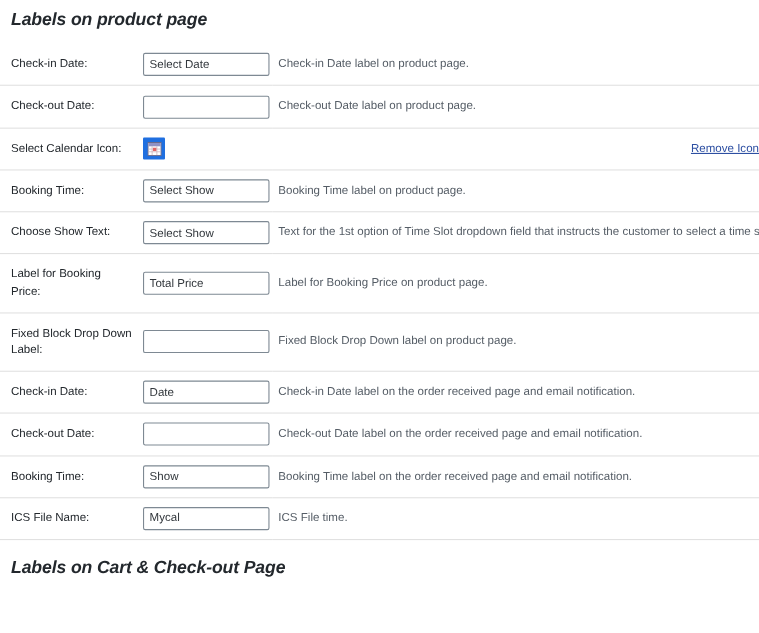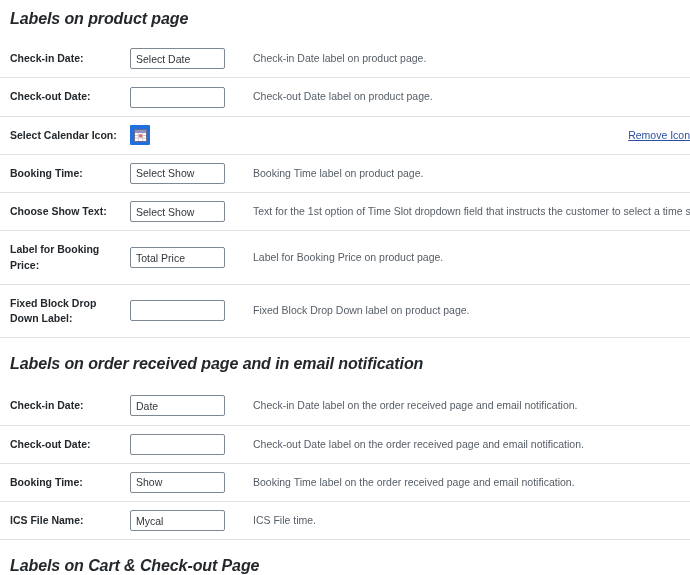--- a/index.html
+++ b/index.html
@@ -49,39 +49,39 @@
   .form-table th,
   .form-table td {
     text-align: left;
     vertical-align: middle;
     padding: 0;
   }
   .form-table th.label-cell {
     width: 110px;
     padding: 11px 10px 11px 10px;
     font-size: 10.5px;
-    font-weight: bold;
+    font-weight: normal;
     color: #23282d;
     line-height: 1.45;
   }
   .form-table td.field-cell {
     width: 118px;
     padding: 8px 0 8px 0;
   }
   .form-table td.desc-cell {
     padding: 8px 6px 8px 5px;
     font-size: 10.5px;
     color: #555d66;
     line-height: 1.45;
     white-space: nowrap;
   }
   
   .text-input {
     box-sizing: border-box;
-    width: 95px;
+    width: 115px;
     height: 21px;
     border: 1px solid #7e8993;
     border-radius: 2px;
     background: #ffffff;
     font-family: "Liberation Sans", sans-serif;
     font-size: 10.5px;
     color: #32373c;
     padding: 1px 5px;
     outline: none;
     display: block;
@@ -184,21 +184,20 @@
       <tr>
         <th class="label-cell">Fixed Block Drop Down Label:</th>
         <td class="field-cell">
           <input class="text-input" type="text" value="" style="">
         </td>
         <td class="desc-cell">Fixed Block Drop Down label on product page.</td>
       </tr>
     </tbody>
   </table>
 
-  <h2 class="section-title second">Labels on order received page and in email notification</h2>
 
   <table class="form-table">
     <tbody>
       <tr>
         <th class="label-cell">Check-in Date:</th>
         <td class="field-cell">
           <input class="text-input" type="text" value="Date" style="">
         </td>
         <td class="desc-cell">Check-in Date label on the order received page and email notification.</td>
       </tr>

